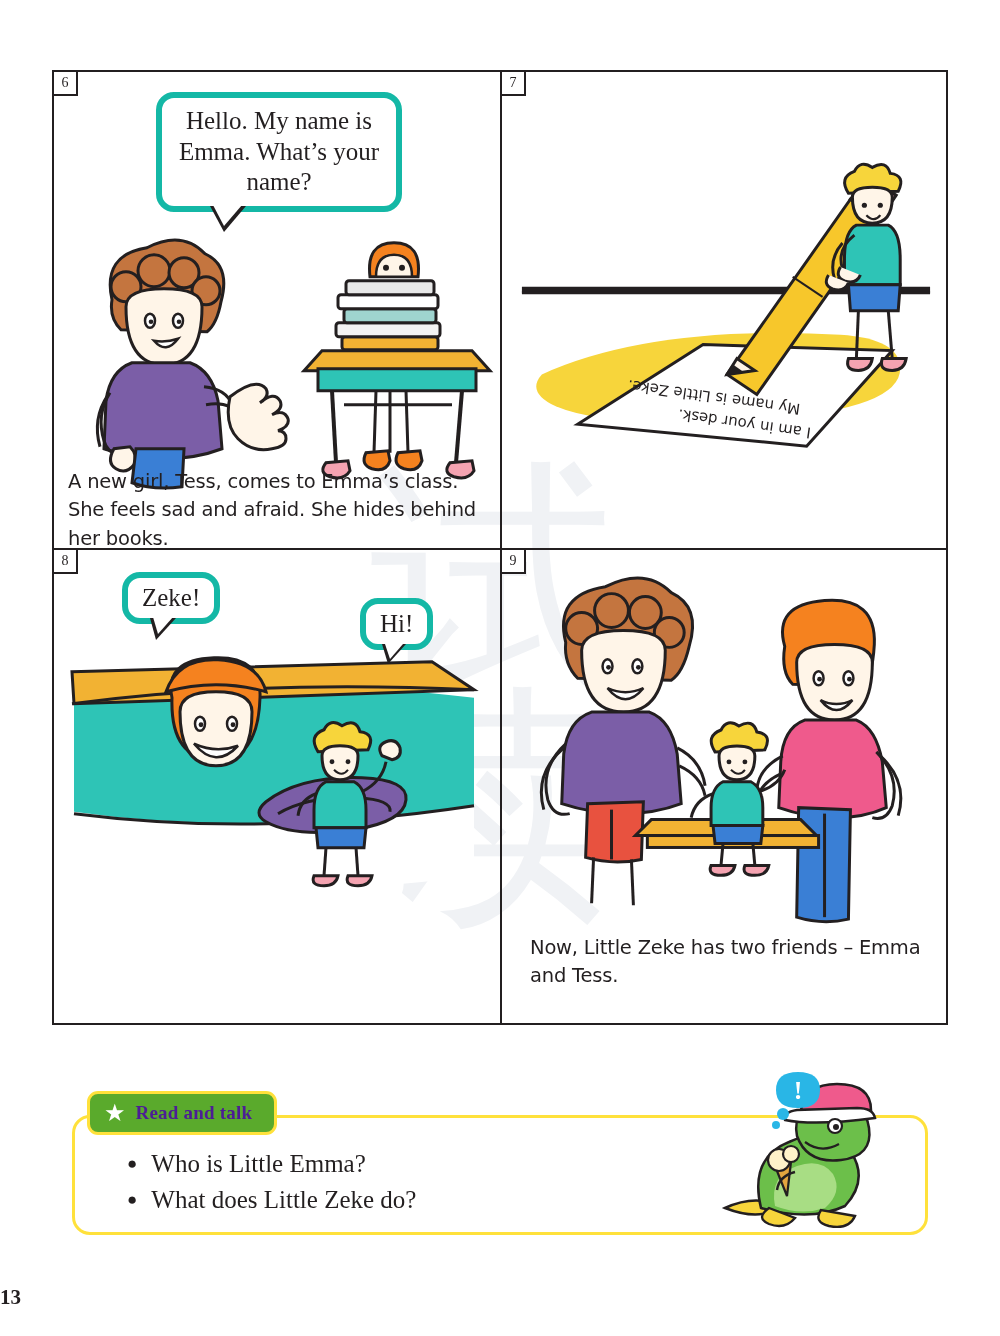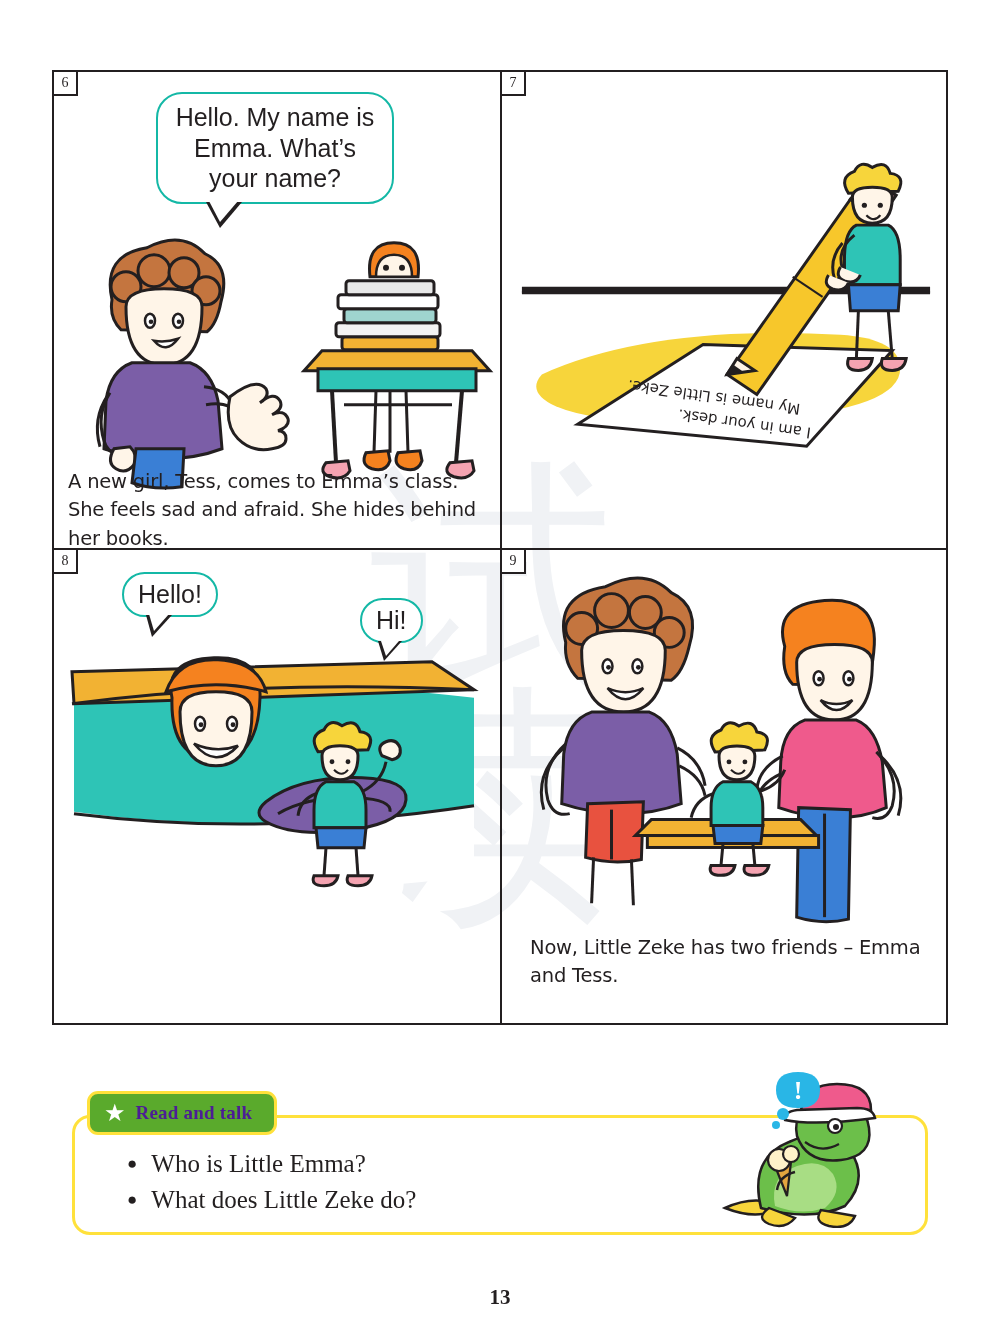--- a/index.html
+++ b/index.html
@@ -94,23 +94,23 @@
   }
   .cap-a { top: 368px; margin-top: 28px; }
   .cap-b { top: 368px; }
   .cap-c { top: 360px; }
   .cap-d { top: 384px; margin-left: 14px; }
 
   
   .bubble {
     position: absolute;
     background: #fff;
-    border: 2px solid #14b8a6;
-    border-radius: 26px;
-    font-family: Liberation Sans, sans-serif;
+    border: 6px solid #14b8a6;
+    border-radius: 18px;
+    font-family: Liberation Serif, serif;
     color: #231f20;
     padding: 8px 12px;
     z-index: 6;
   }
   .bubble .tail {
     position: absolute;
     width: 0; height: 0;
   }
 
   #bubble-emma {
@@ -235,21 +235,21 @@
     line-height: 1;
     position: relative;
     top: -3px;
   }
 
   .page-num {
     position: absolute;
     left: 0;
     right: 0;
     top: 1285px;
-    text-align: center;
+    text-align: left;
     font-family: "Liberation Serif", serif;
     font-weight: bold;
     font-size: 21px;
     color: #231f20;
     z-index: 3;
   }
 
   .mascot {
     position: absolute;
     right: 26px;
@@ -458,21 +458,21 @@
         <path d="M14 134 q-4 10 10 10 q12 0 14 -10z" fill="#f5a3b1" stroke="#231f20" stroke-width="3"></path>
         <path d="M48 134 q-4 10 10 10 q12 0 14 -10z" fill="#f5a3b1" stroke="#231f20" stroke-width="3"></path>
 
         <path d="M62 50 q20 -10 24 -30" stroke="#231f20" stroke-width="3" fill="none"></path>
         <path d="M82 14 q-6 -10 4 -14 q10 -4 14 6 q2 10 -8 12z" fill="#fff5e8" stroke="#231f20" stroke-width="3"></path>
         <path d="M16 52 q-16 6 -18 22" stroke="#231f20" stroke-width="3" fill="none"></path>
       </g>
     </svg>
 
     <div class="bubble" id="bubble-hello">
-      <span>Hello!</span>
+      <span>Zeke!</span>
       <span class="tail"></span>
       <span class="tail2"></span>
     </div>
 
     <div class="bubble" id="bubble-hi">
       <span>Hi!</span>
       <span class="tail"></span>
       <span class="tail2"></span>
     </div>
 

